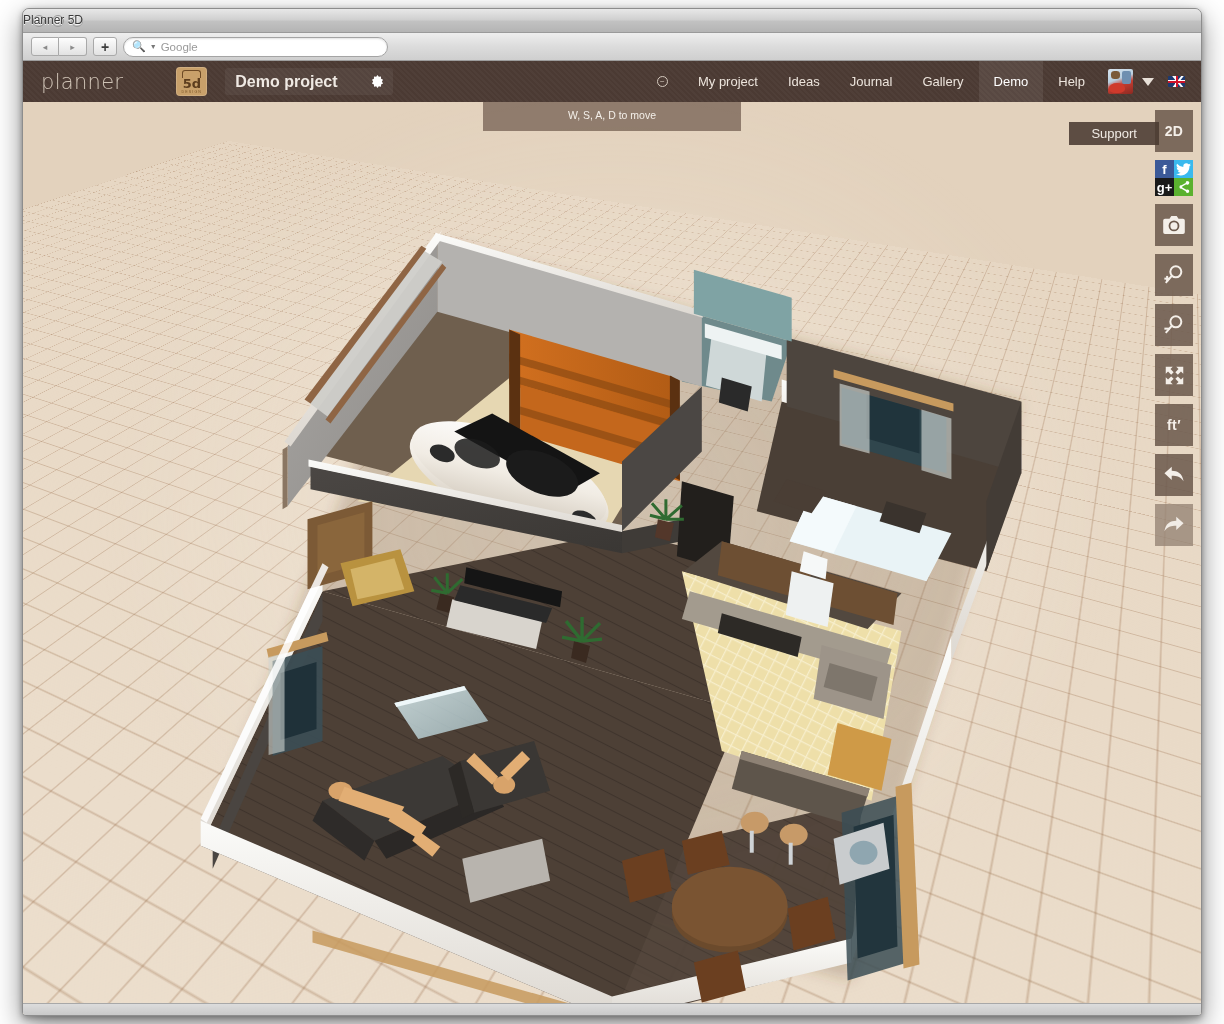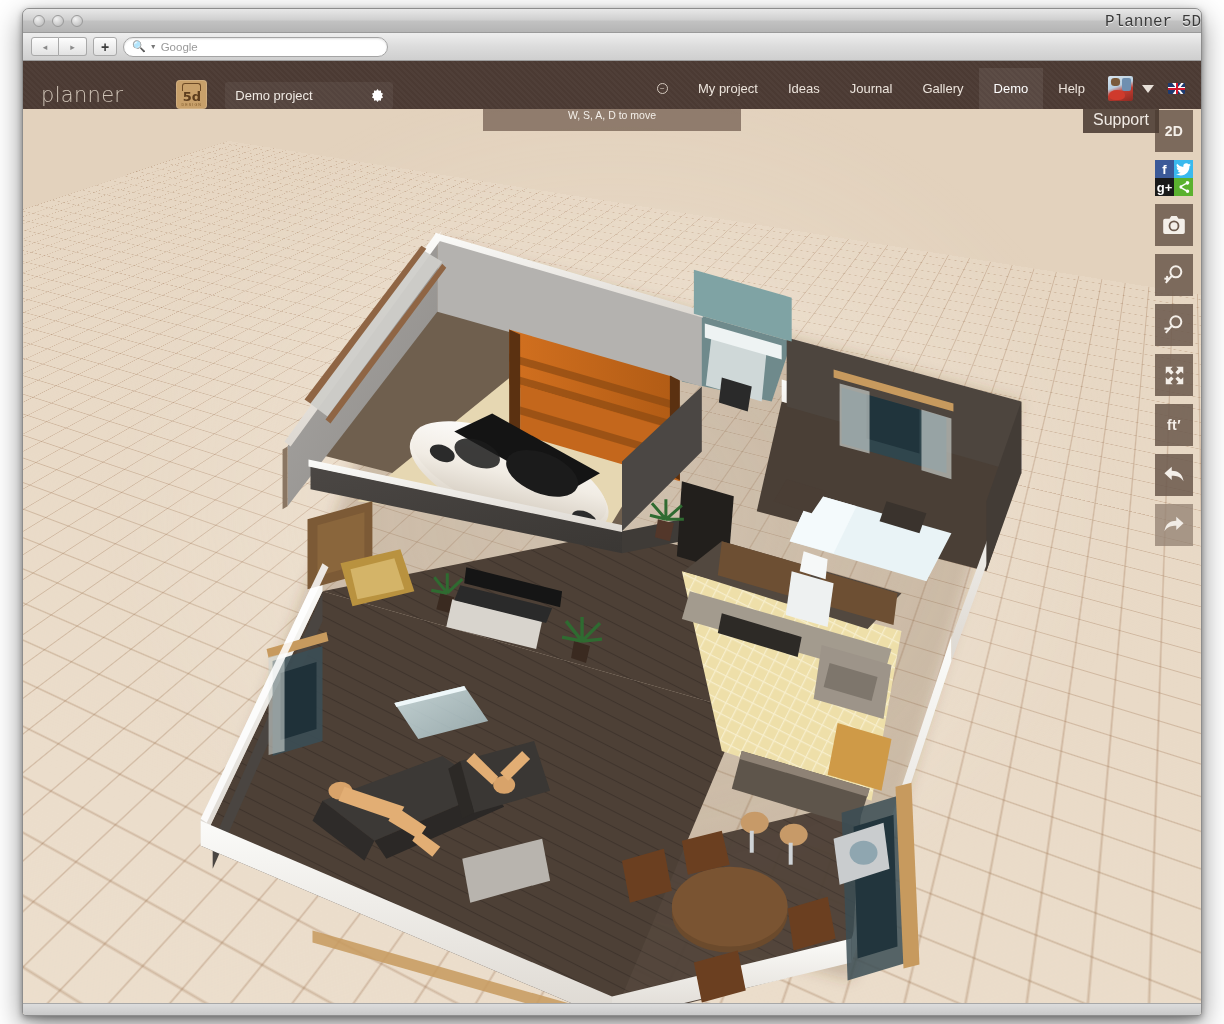--- a/index.html
+++ b/index.html
@@ -21,23 +21,23 @@
     border:1px solid #8d8d8d;
   }
   #titlebar{
     height:24px;
     background:linear-gradient(to bottom,#e8e8e8 0%,#cfcfcf 48%,#c2c2c2 52%,#b4b4b4 100%);
     border-bottom:1px solid #9a9a9a;
     position:relative;
   }
   #win-title{
     position:absolute; left:0; right:0; top:4px;
-    text-align:right; font-size:16px; color:#3a3a3a;
+    text-align:left; font-size:12px; color:#3a3a3a;
     text-shadow:0 1px 0 rgba(255,255,255,.8);
-    font-family:Liberation Mono, monospace;
+    font-family:Liberation Sans, sans-serif;
   }
   .traffic{ position:absolute; top:6px; width:12px; height:12px; border-radius:50%;
     background:radial-gradient(circle at 35% 30%, #f2f2f2, #c6c6c6 70%, #9f9f9f 100%);
     border:1px solid #9a9a9a; }
   .traffic.t1{ left:10px; } .traffic.t2{ left:29px; } .traffic.t3{ left:48px; }
 
   #toolbar{
     height:28px;
     background:linear-gradient(to bottom,#eeeeee 0%,#dcdcdc 50%,#cfcfcf 100%);
     border-bottom:1px solid #9d9d9d;
@@ -83,25 +83,25 @@
     box-shadow:inset 0 1px 2px rgba(0,0,0,.12);
   }
   #searchbar .mag{ font-size:11px;color:#555; }
   #searchbar .caret{ font-size:7px;color:#777; }
   #searchbar .ph{ font-size:11.5px;color:#9a9a9a; }
 
   
   #app{ position:relative; width:100%; height:calc(100% - 53px); overflow:hidden; background:#e8d9c6; }
 
   #appbar{
-    position:absolute; left:0; top:0; right:0; height:48px;
+    position:absolute; left:0; top:0; right:0; height:41px;
     background:#4c3b34;
     background-image:
       repeating-linear-gradient(45deg, rgba(255,255,255,.020) 0 2px, rgba(0,0,0,.020) 2px 4px);
-    display:flex; align-items:flex-end; z-index:30;
+    display:flex; align-items:center; z-index:30;
   }
   #logo{ display:flex; align-items:center; gap:5px; margin-left:18px; }
   #logo .word{
     font-size:21px; color:#cfc3b6; letter-spacing:.3px;
     font-family:"DejaVu Sans", sans-serif; font-weight:300;
   }
   #logo .badge{
     width:31px;height:29px;
     background:#c8a06a;
     border-radius:4px;
@@ -124,21 +124,21 @@
     font-size:3.6px; letter-spacing:1.1px; color:#7a5527;
   }
 
   #projectfield{
     margin-left:18px; width:168px; height:27px;
     background:rgba(255,255,255,.055);
     border-radius:3px;
     display:flex; align-items:center; justify-content:space-between;
     padding:0 8px 0 10px;
   }
-  #projectfield .pname{ font-size:13px; font-weight:normal; color:#efe9e3; }
+  #projectfield .pname{ font-size:16px; font-weight:bold; color:#efe9e3; }
   .gear{
     width:15px;height:15px; position:relative; flex:0 0 auto;
   }
   .gear svg{ display:block; }
 
   #nav{ margin-left:auto; display:flex; align-items:stretch; height:41px; }
   .navitem{
     display:flex; align-items:center; padding:0 15px;
     font-size:13px; color:#ece4dc; white-space:nowrap;
   }
@@ -195,23 +195,23 @@
 
   #hint{
     position:absolute; left:50%; top:0; transform:translateX(-50%);
     width:258px; padding:6px 8px 8px;
     background:rgba(122,103,89,.80);
     color:#f4efe9; font-size:10.5px; line-height:1.45; text-align:center;
     z-index:20;
   }
 
   #support{
-    position:absolute; right:42px; top:5px;
+    position:absolute; right:42px; top:20px;
     background:rgba(74,58,50,.88); color:#f0eae4;
-    font-size:16px; padding:4px 10px; z-index:22;
+    font-size:13px; padding:4px 22px; z-index:22;
   }
 
   
   #rtools{
     position:absolute; right:8px; top:8px; z-index:21;
     display:flex; flex-direction:column; align-items:center; gap:8px;
   }
   .tbtn{
     width:38px;height:42px; background:rgba(109,91,78,.88);
     display:flex;align-items:center;justify-content:center;

